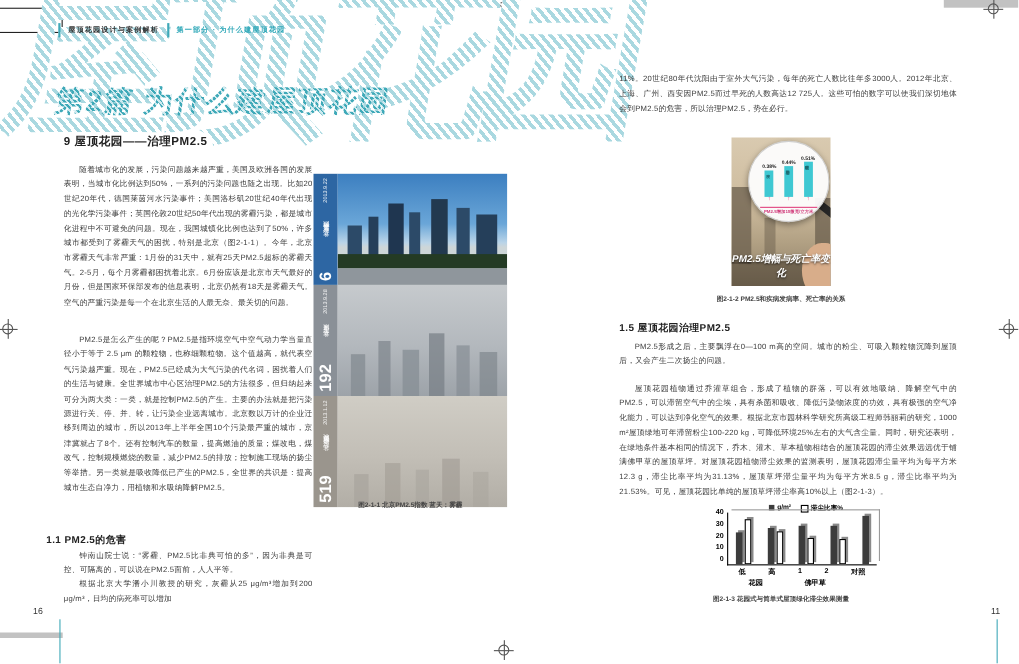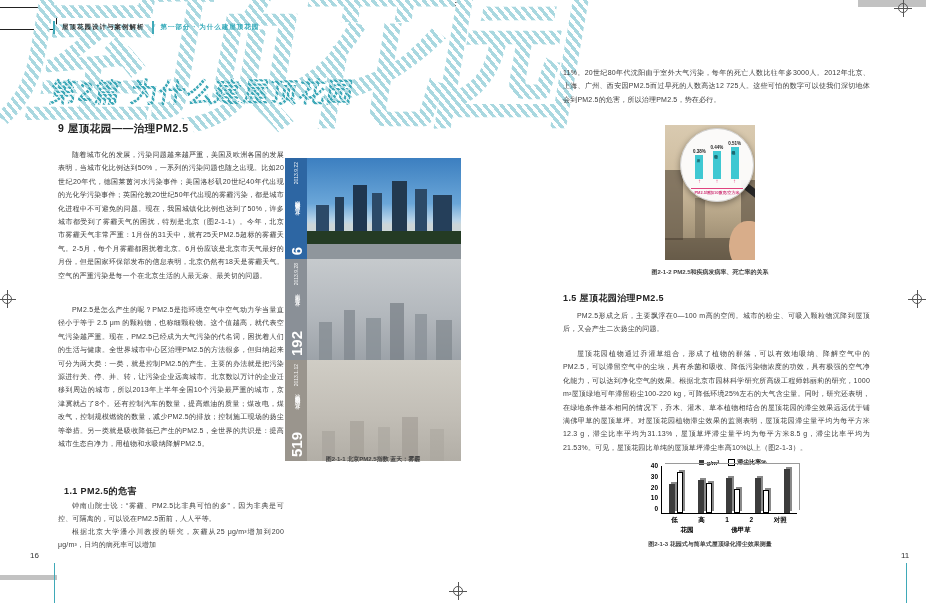--- a/index.html
+++ b/index.html
@@ -149,21 +149,21 @@
       <span class="hdr-part">第一部分 · 为什么建屋顶花园</span>
     </div>
 
     <div class="sec-title striped-strong">第2篇 为什么建屋顶花园</div>
 
     <div class="h1">9 屋顶花园——治理PM2.5</div>
 
     <div class="para" style="left:58px;top:148px;width:226px;">随着城市化的发展，污染问题越来越严重，美国及欧洲各国的发展表明，当城市化比例达到50%，一系列的污染问题也随之出现。比如20世纪20年代，德国莱茵河水污染事件；美国洛杉矶20世纪40年代出现的光化学污染事件；英国伦敦20世纪50年代出现的雾霾污染，都是城市化进程中不可避免的问题。现在，我国城镇化比例也达到了50%，许多城市都受到了雾霾天气的困扰，特别是北京（图2-1-1）。今年，北京市雾霾天气非常严重：1月份的31天中，就有25天PM2.5超标的雾霾天气。2-5月，每个月雾霾都困扰着北京。6月份应该是北京市天气最好的月份，但是国家环保部发布的信息表明，北京仍然有18天是雾霾天气。空气的严重污染是每一个在北京生活的人最无奈、最关切的问题。</div>
     <div class="para" style="left:58px;top:303px;width:226px;">PM2.5是怎么产生的呢？PM2.5是指环境空气中空气动力学当量直径小于等于 2.5 μm 的颗粒物，也称细颗粒物。这个值越高，就代表空气污染越严重。现在，PM2.5已经成为大气污染的代名词，困扰着人们的生活与健康。全世界城市中心区治理PM2.5的方法很多，但归纳起来可分为两大类：一类，就是控制PM2.5的产生。主要的办法就是把污染源进行关、停、并、转，让污染企业远离城市。北京数以万计的企业迁移到周边的城市，所以2013年上半年全国10个污染最严重的城市，京津冀就占了8个。还有控制汽车的数量，提高燃油的质量；煤改电，煤改气，控制规模燃烧的数量，减少PM2.5的排放；控制施工现场的扬尘等举措。另一类就是吸收降低已产生的PM2.5，全世界的共识是：提高城市生态自净力，用植物和水吸纳降解PM2.5。</div>
 
-    <div class="h2" style="left:64px;top:485px;">1.1 PM2.5的危害</div>
+    <div class="h2" style="left:42px;top:485px;">1.1 PM2.5的危害</div>
     <div class="para" style="left:58px;top:499px;width:226px;">钟南山院士说：“雾霾、PM2.5比非典可怕的多”，因为非典是可控、可隔离的，可以说在PM2.5面前，人人平等。</div>
     <div class="para" style="left:58px;top:525px;width:226px;">根据北京大学潘小川教授的研究，灰霾从25 μg/m³增加到200 μg/m³，日均的病死率可以增加</div>
 
     <div class="photos">
 
       <div class="photo">
         <div class="pbar" style="background:#2d66a3;">
           <span class="pdate">2013.9.22</span>
           <span class="plabel">北京 空气质量指数</span>
           <span class="pval">6</span>
@@ -250,20 +250,21 @@
               <div class="mc-bar" style="height: 32px;">
                 <span class="mc-name">呼吸系统病死亡率</span>
               </div>
               <span class="mc-arrow">↑</span>
             </div>
           </div>
         <div class="mc-base"></div>
         <div class="mc-note">PM2.5增加10微克/立方米</div>
       </div>
       <div class="fig2-strip"></div>
+      <div class="fig2-title">PM2.5增幅与死亡率变化</div>
     </div>
     <div class="cap" style="left:137px;top:268px;width:220px;">图2-1-2 PM2.5和疾病发病率、死亡率的关系</div>
 
     <div class="h2" style="left:100px;top:292px;">1.5 屋顶花园治理PM2.5</div>
     <div class="para" style="left:100px;top:309px;width:307px;">PM2.5形成之后，主要飘浮在0—100 m高的空间。城市的粉尘、可吸入颗粒物沉降到屋顶后，又会产生二次扬尘的问题。</div>
     <div class="para" style="left:100px;top:347px;width:307px;">屋顶花园植物通过乔灌草组合，形成了植物的群落，可以有效地吸纳、降解空气中的PM2.5，可以滞留空气中的尘埃，具有杀菌和吸收、降低污染物浓度的功效，具有极强的空气净化能力，可以达到净化空气的效果。根据北京市园林科学研究所高级工程师韩丽莉的研究，1000 m²屋顶绿地可年滞留粉尘100-220 kg，可降低环境25%左右的大气含尘量。同时，研究还表明，在绿地条件基本相同的情况下，乔木、灌木、草本植物相结合的屋顶花园的滞尘效果远远优于铺满佛甲草的屋顶草坪。对屋顶花园植物滞尘效果的监测表明，屋顶花园滞尘量平均为每平方米12.3 g，滞尘比率平均为31.13%，屋顶草坪滞尘量平均为每平方米8.5 g，滞尘比率平均为21.53%。可见，屋顶花园比单纯的屋顶草坪滞尘率高10%以上（图2-1-3）。</div>
 
     <div class="chart3">
       <div class="c3-legend">
         <span><span class="sq dark"></span><span>g/m²</span></span>

